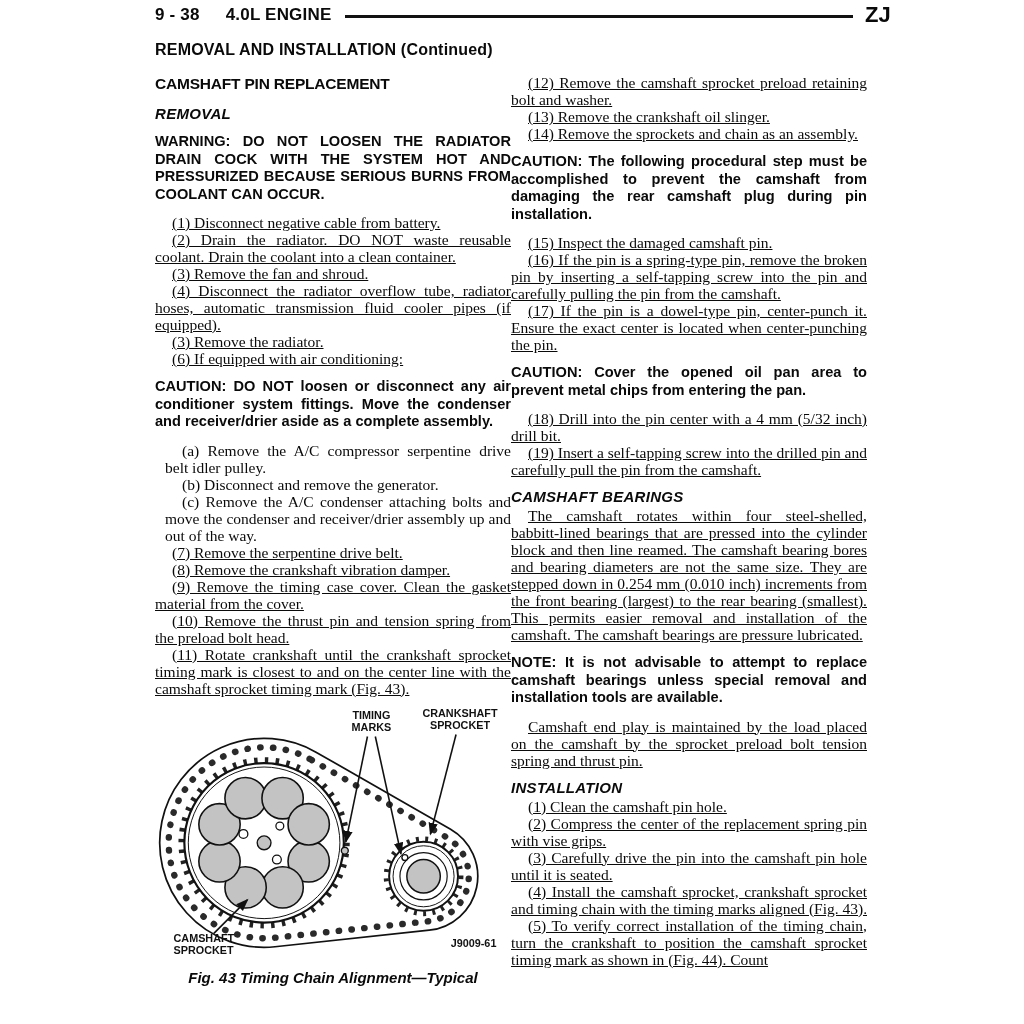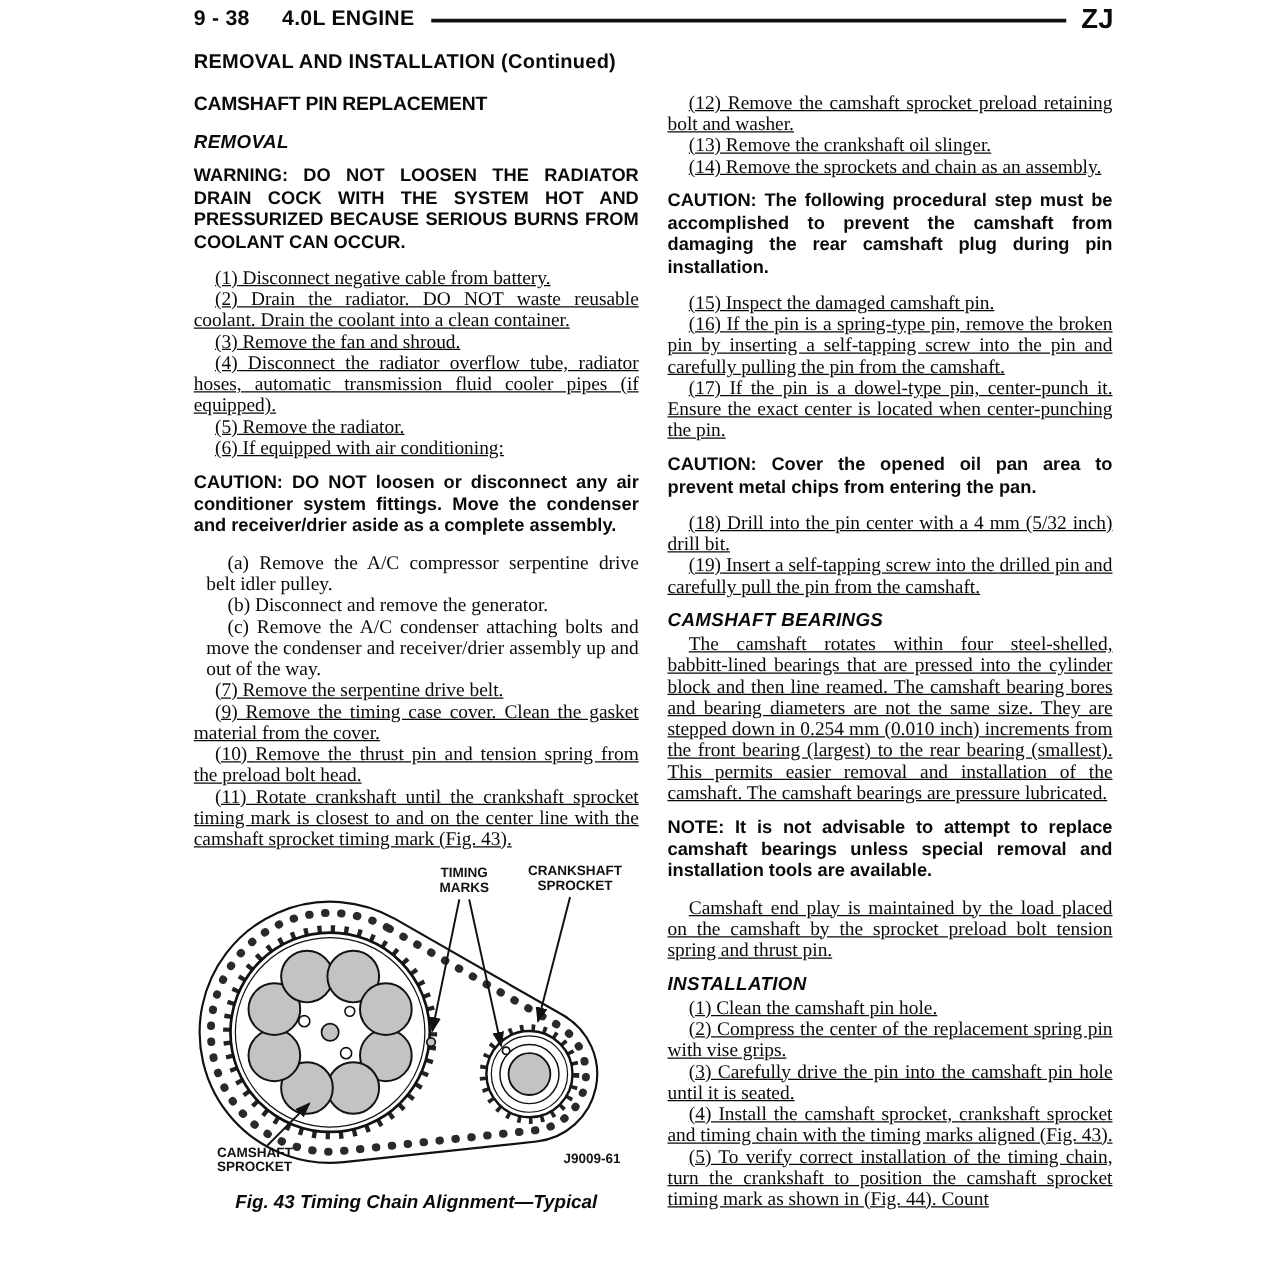--- a/index.html
+++ b/index.html
@@ -39,21 +39,21 @@
   }
   .model-code { font-size: 22px; }
   .continued-title {
     font-family: "Liberation Sans", sans-serif;
     font-weight: bold;
     font-size: 16px;
     letter-spacing: 0.2px;
     margin-top: 13px;
   }
   
-  .columns { display: flex; gap: 23px; margin-top: 15px; }
+  .columns { display: flex; margin-top: 15px; }
   .col {
     width: 356px;
     font-size: 15.5px;
     line-height: 17px;
     text-align: justify;
   }
   .col-title {
     font-family: "Liberation Sans", sans-serif;
     font-weight: bold;
     font-size: 15.5px;
@@ -116,30 +116,31 @@
 
       <div class="col">
         <div class="col-title">CAMSHAFT PIN REPLACEMENT</div>
         <div class="subhead">REMOVAL</div>
         <div class="bold-note">WARNING: DO NOT LOOSEN THE RADIATOR DRAIN COCK WITH THE SYSTEM HOT AND PRESSURIZED BECAUSE SERIOUS BURNS FROM COOLANT CAN OCCUR.</div>
 
         <p class="step">(1) Disconnect negative cable from battery.</p>
         <p class="step">(2) Drain the radiator. DO NOT waste reusable coolant. Drain the coolant into a clean container.</p>
         <p class="step">(3) Remove the fan and shroud.</p>
         <p class="step">(4) Disconnect the radiator overflow tube, radiator hoses, automatic transmission fluid cooler pipes (if equipped).</p>
-        <p class="step">(5) Remove the radiator.</p>
+        <p class="step">(3) Remove the radiator.</p>
         <p class="step">(6) If equipped with air conditioning:</p>
 
         <div class="bold-note">CAUTION: DO NOT loosen or disconnect any air conditioner system fittings. Move the condenser and receiver/drier aside as a complete assembly.</div>
 
         <p class="substep">(a) Remove the A/C compressor serpentine drive belt idler pulley.</p>
         <p class="substep">(b) Disconnect and remove the generator.</p>
         <p class="substep">(c) Remove the A/C condenser attaching bolts and move the condenser and receiver/drier assembly up and out of the way.</p>
 
         <p class="step">(7) Remove the serpentine drive belt.</p>
+        <p class="step">(8) Remove the crankshaft vibration damper.</p>
         <p class="step">(9) Remove the timing case cover. Clean the gasket material from the cover.</p>
         <p class="step">(10) Remove the thrust pin and tension spring from the preload bolt head.</p>
         <p class="step">(11) Rotate crankshaft until the crankshaft sprocket timing mark is closest to and on the center line with the camshaft sprocket timing mark (Fig. 43).</p>
 
         <div class="figure-block">
           <svg width="356" height="252" viewBox="0 0 356 256">
             <defs>
               <marker id="arr" markerWidth="9" markerHeight="8" refX="7" refY="3" orient="auto">
                 <path d="M0,0 L8,3 L0,6 Z" fill="#111"></path>
               </marker>

